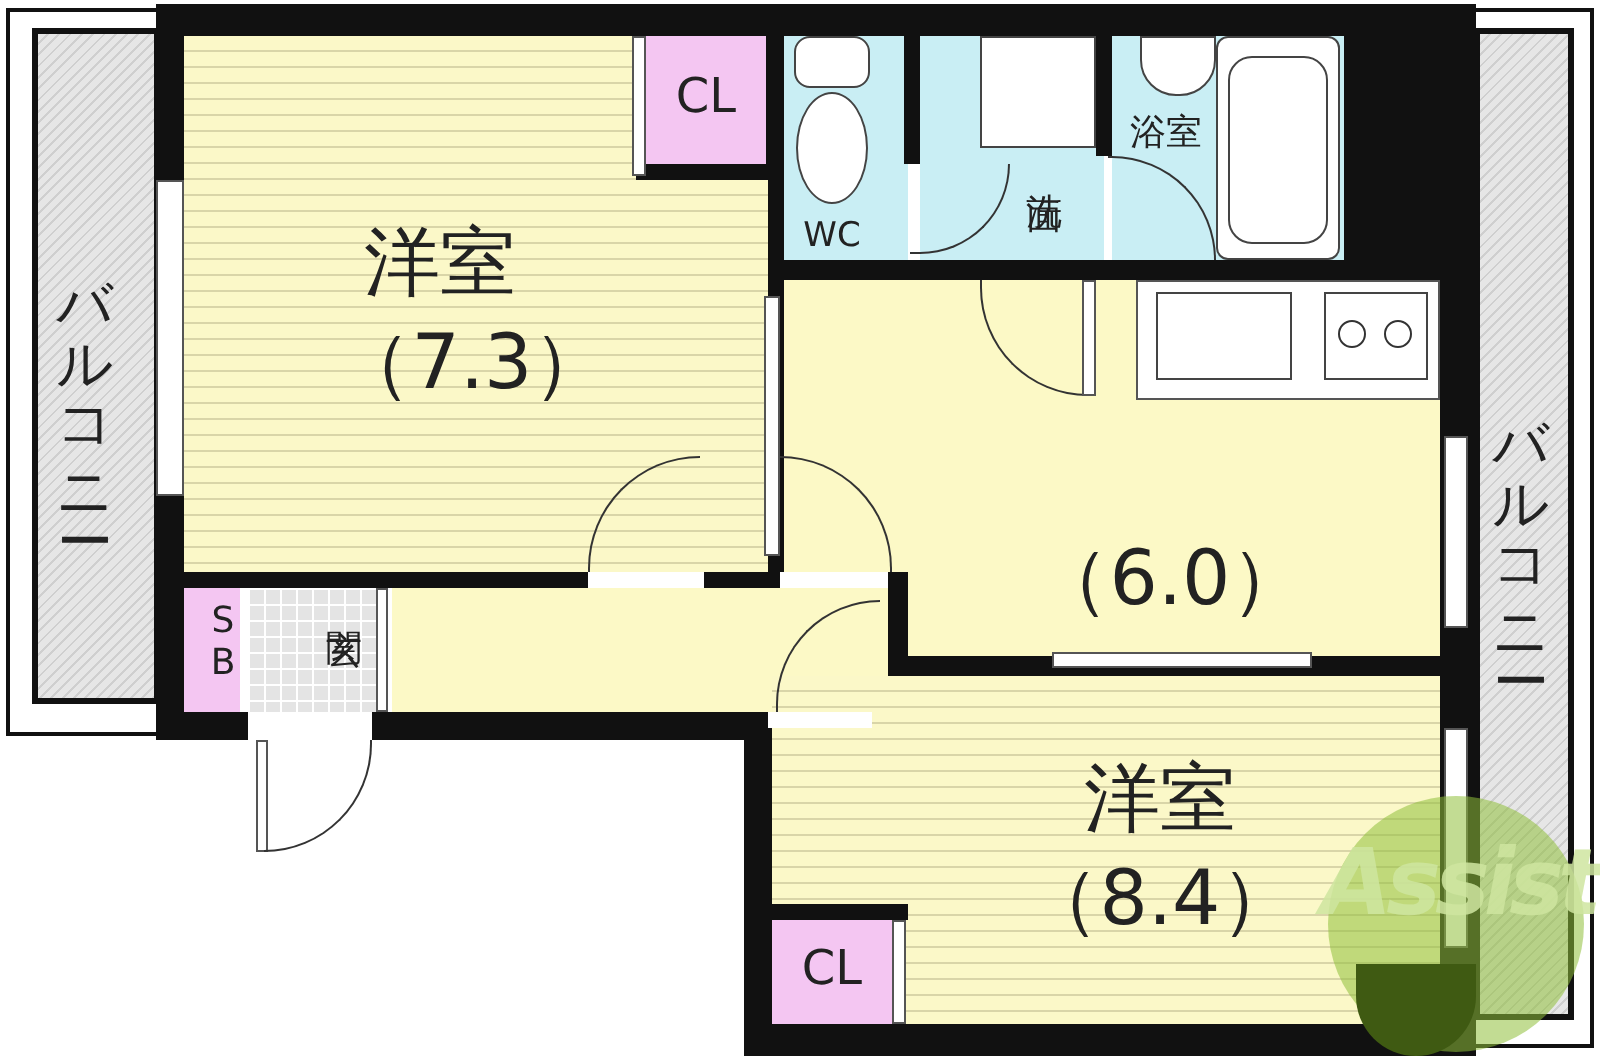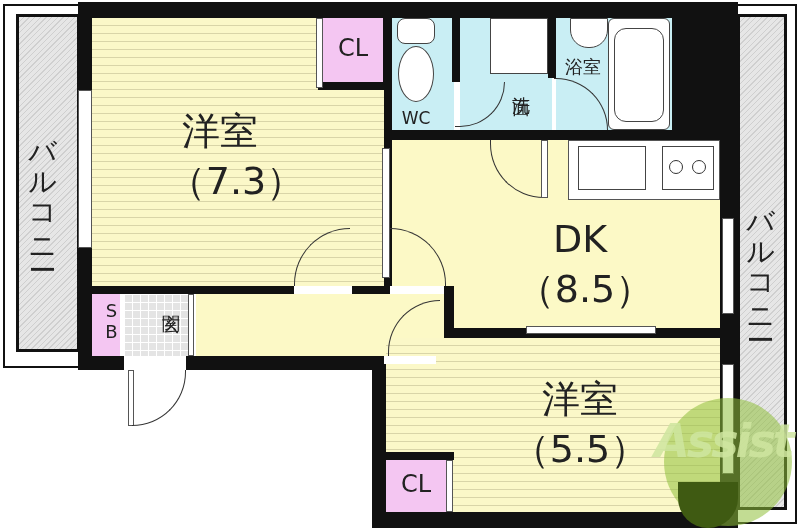--- a/index.html
+++ b/index.html
@@ -85,22 +85,21 @@
   <div class="door-arc" style="left:554px;top:78px;width:54px;height:52px;border-radius:0 52px 0 0;border-left:none;border-bottom:none;"></div>
 
   <div class="abs floor-plain" style="left:392px;top:140px;width:328px;height:188px;"></div>
   <div class="abs" style="left:568px;top:140px;width:152px;height:60px;background:#fff;border:1px solid #555;box-sizing:border-box;"></div>
   <div class="fixture" style="left:578px;top:146px;width:68px;height:44px;"></div>
   <div class="fixture" style="left:662px;top:146px;width:52px;height:44px;"></div>
   <div class="abs" style="left:669px;top:160px;width:14px;height:14px;border:1px solid #333;border-radius:50%;"></div>
   <div class="abs" style="left:692px;top:160px;width:14px;height:14px;border:1px solid #333;border-radius:50%;"></div>
   <div class="door-arc" style="left:490px;top:140px;width:54px;height:58px;border-radius:0 0 0 54px;border-right:none;border-top:none;"></div>
   <div class="abs window" style="left:541px;top:140px;width:7px;height:58px;"></div>
-  <div class="label" style="left:520px;top:220px;width:120px;font-size:38px;">DK</div>
-  <div class="label" style="left:495px;top:270px;width:180px;font-size:38px;">（8.5）</div>
+  <div class="label" style="left:495px;top:270px;width:180px;font-size:38px;">（6.0）</div>
   <div class="abs window" style="left:722px;top:218px;width:12px;height:96px;"></div>
 
   <div class="abs floor-plain" style="left:196px;top:292px;width:248px;height:64px;"></div>
   <div class="abs wall" style="left:92px;top:286px;width:352px;height:8px;"></div>
   <div class="abs" style="left:294px;top:286px;width:58px;height:8px;background:#fff;"></div>
   <div class="abs" style="left:390px;top:286px;width:54px;height:8px;background:#fff;"></div>
   <div class="door-arc" style="left:294px;top:228px;width:56px;height:58px;border-radius:56px 0 0 0;border-right:none;border-bottom:none;"></div>
   <div class="door-arc" style="left:390px;top:228px;width:56px;height:58px;border-radius:0 56px 0 0;border-left:none;border-bottom:none;"></div>
   <div class="abs wall" style="left:444px;top:286px;width:10px;height:52px;"></div>
   <div class="abs wall" style="left:444px;top:328px;width:284px;height:10px;"></div>
@@ -112,25 +111,25 @@
   <div class="label vtext" style="left:162px;top:300px;font-size:18px;letter-spacing:1px;">玄関</div>
   <div class="abs window" style="left:188px;top:294px;width:6px;height:62px;"></div>
   <div class="abs" style="left:124px;top:356px;width:62px;height:14px;background:#fff;"></div>
   <div class="abs window" style="left:128px;top:370px;width:6px;height:56px;"></div>
   <div class="door-arc" style="left:132px;top:370px;width:54px;height:56px;border-radius:0 0 54px 0;border-left:none;border-top:none;"></div>
 
   <div class="abs floor-wood" style="left:386px;top:338px;width:334px;height:174px;"></div>
   <div class="abs" style="left:384px;top:356px;width:52px;height:8px;background:#fff;"></div>
   <div class="door-arc" style="left:388px;top:300px;width:52px;height:56px;border-radius:52px 0 0 0;border-right:none;border-bottom:none;"></div>
   <div class="label" style="left:520px;top:380px;width:120px;font-size:38px;">洋室</div>
-  <div class="label" style="left:490px;top:430px;width:180px;font-size:38px;">（5.5）</div>
+  <div class="label" style="left:490px;top:430px;width:180px;font-size:38px;">（8.4）</div>
   <div class="abs window" style="left:722px;top:364px;width:12px;height:110px;"></div>
 
   <div class="abs wall" style="left:380px;top:452px;width:74px;height:8px;"></div>
   <div class="abs closet" style="left:386px;top:460px;width:60px;height:52px;"></div>
   <div class="label" style="left:386px;top:472px;width:60px;font-size:24px;">CL</div>
   <div class="abs window" style="left:446px;top:460px;width:7px;height:52px;"></div>
 
   <div class="abs" style="left:664px;top:398px;width:128px;height:128px;border-radius:50%;background:#8fbf3a;opacity:0.55;"></div>
   <div class="abs" style="left:678px;top:482px;width:60px;height:46px;background:#3f5a12;border-radius:0 0 30px 30px;"></div>
-  <div class="label" style="left:648px;top:418px;width:150px;font-size:46px;font-weight:bold;font-style:italic;color:#cfe6a0;opacity:0.85;letter-spacing:-3px;">Assist</div>
+  <div class="label" style="left:648px;top:418px;width:150px;font-size:46px;font-weight:bold;font-style:italic;color:#cfe6a0;opacity:0.85;letter-spacing:-3px;text-align:right;">Assist</div>
 
 </div>
 
 </body></html>

